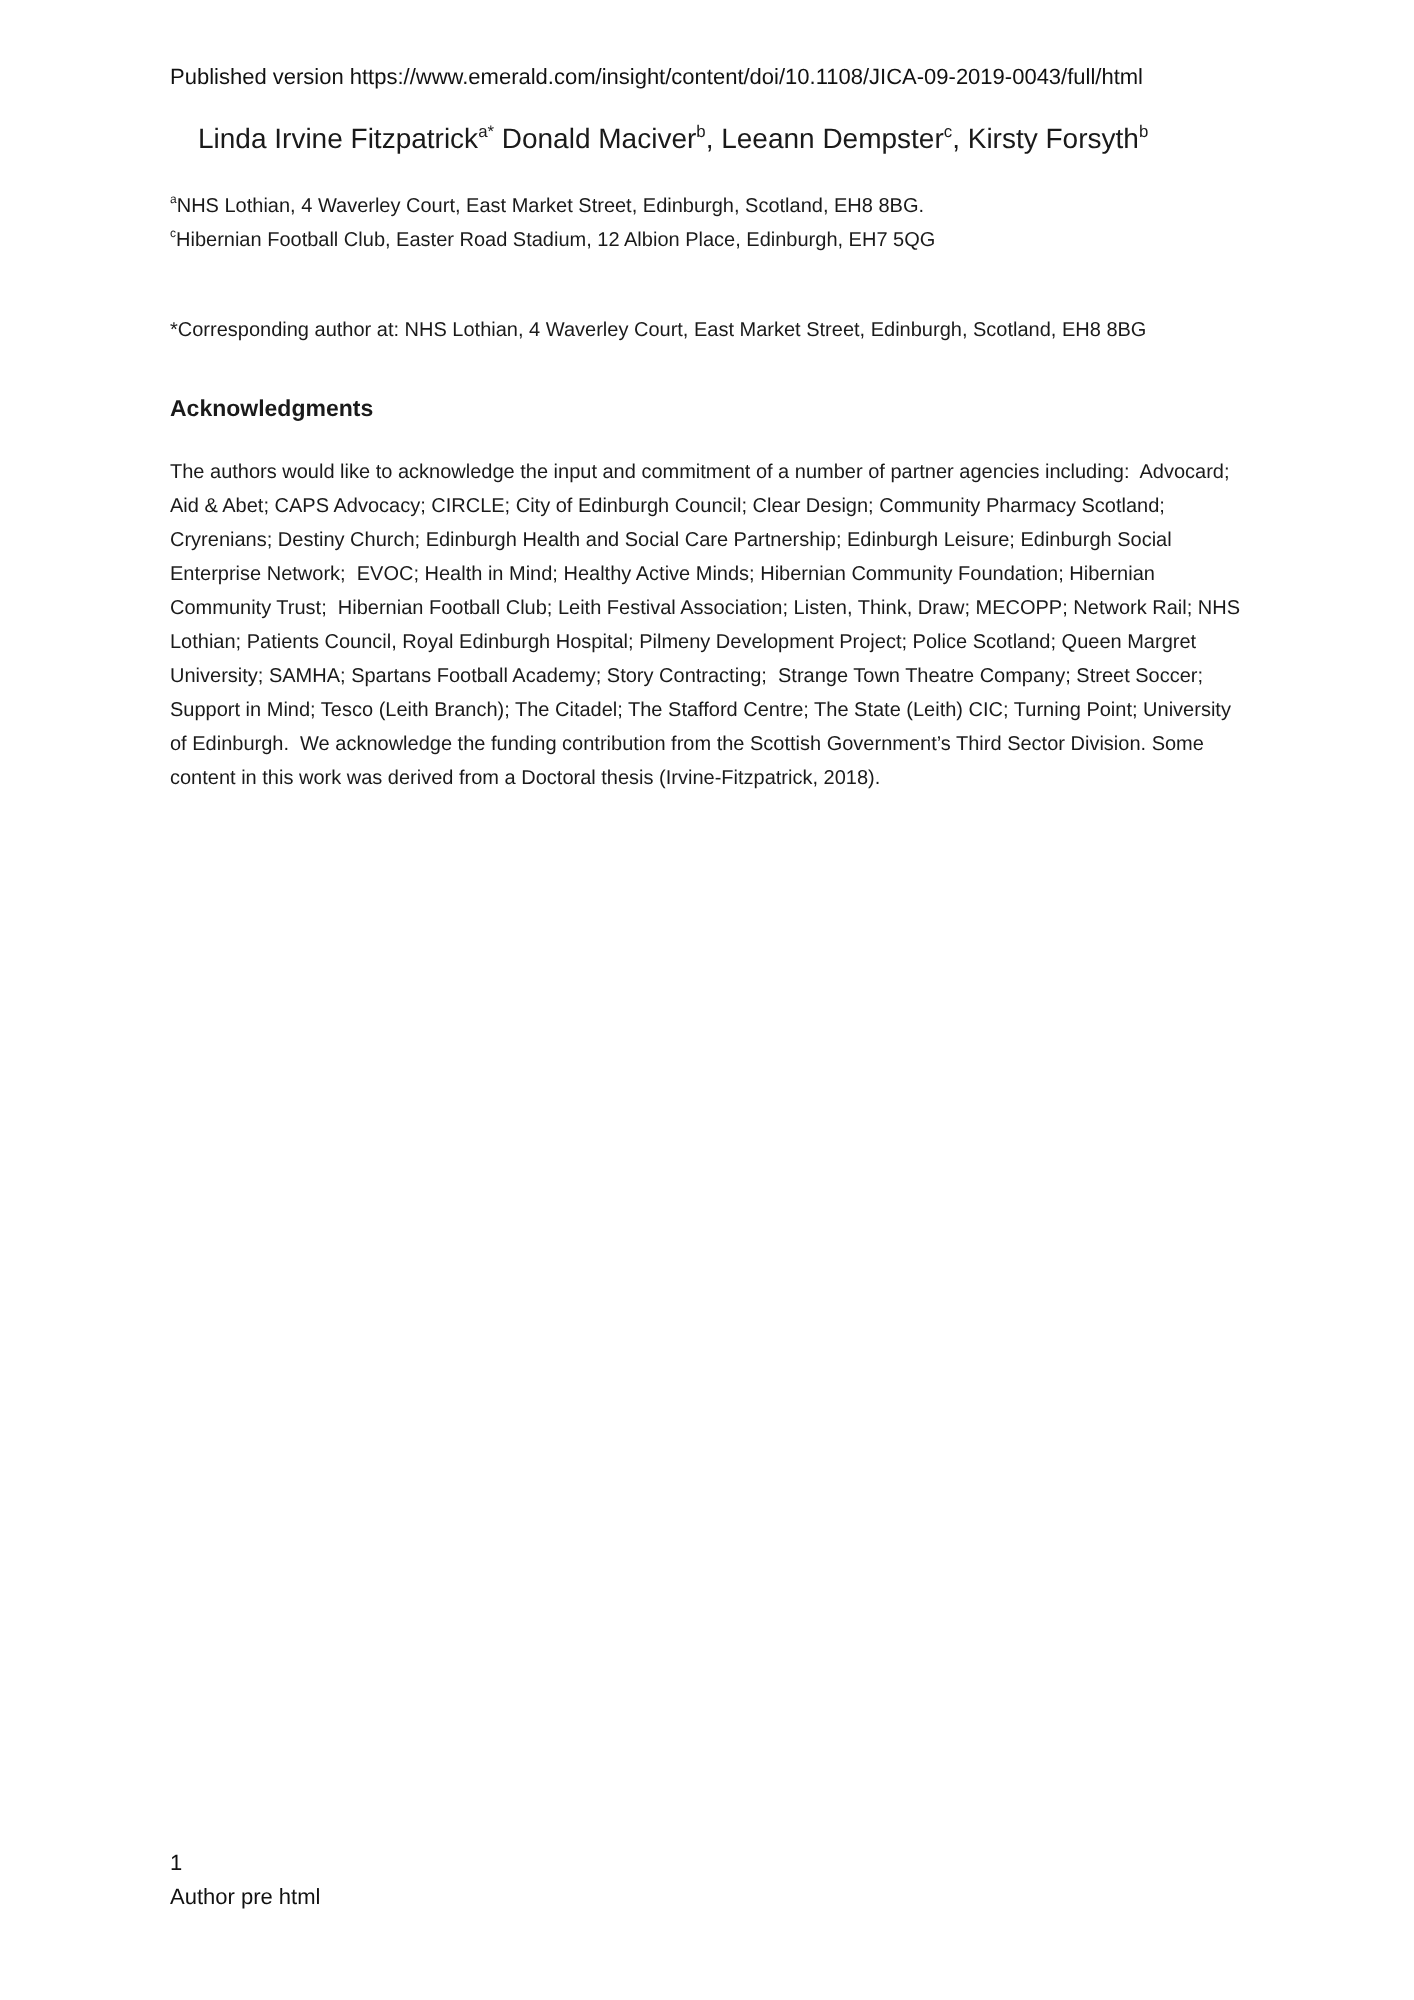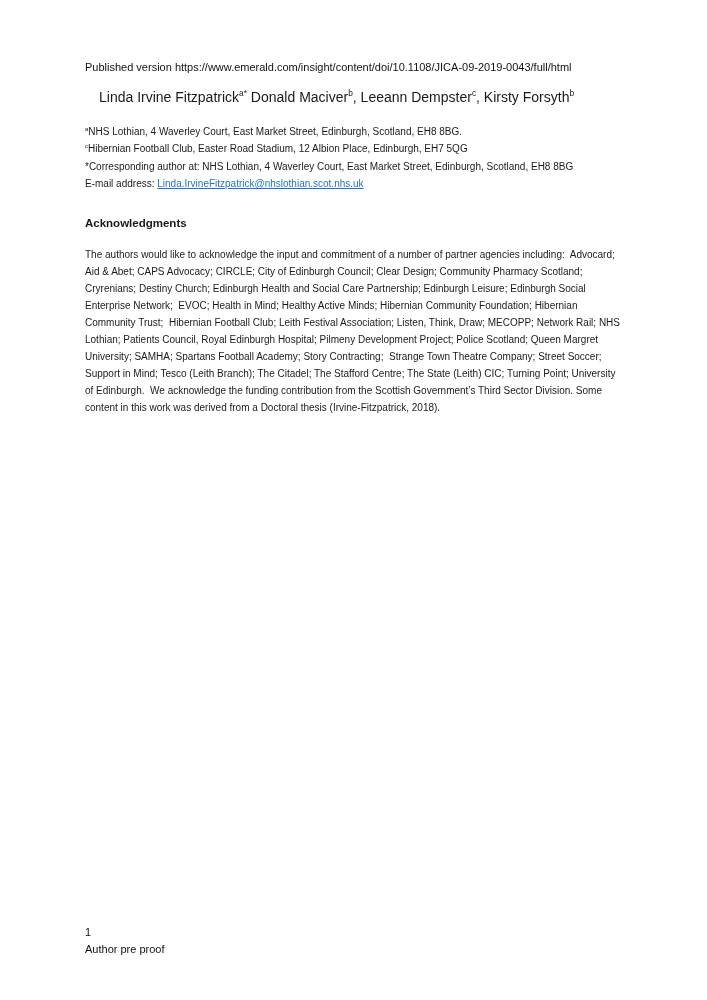--- a/index.html
+++ b/index.html
@@ -2,21 +2,21 @@
 <html><head>
 <meta charset="utf-8">
 <style>
   html, body { margin: 0; padding: 0; background: #ffffff; }
   .page {
     position: relative;
     width: 707px;
     height: 1000px;
     background: #ffffff;
     box-sizing: border-box;
-    padding: 60px 85px 0 85px;
+    padding: 32px 85px 0 85px;
     font-family: "Liberation Sans", "DejaVu Sans", sans-serif;
     color: #1a1a1a;
     overflow: hidden;
   }
   .content { width: 537px; }
   .header-note {
     font-size: 11px;
     line-height: 14px;
     color: #111111;
   }
@@ -29,21 +29,21 @@
   .byline {
     margin: 15px 0 0 14px;
     font-size: 14px;
     line-height: 17px;
   }
   .affiliations { margin-top: 17px; }
   .affiliation, .corresponding-note, .email-line {
     font-size: 10px;
     line-height: 17px;
   }
-  .corresponding { margin-top: 1px; }
+  .corresponding { margin-top: 28px; }
   sup {
     font-size: 60%;
     line-height: 0;
     vertical-align: super;
   }
   .email-link {
     color: #1e73d2;
     text-decoration: underline;
     cursor: pointer;
   }
@@ -79,25 +79,24 @@
 
     <p class="byline"><span>Linda Irvine Fitzpatrick</span><sup>a*</sup><span> Donald Maciver</span><sup>b</sup><span>, Leeann Dempster</span><sup>c</sup><span>, Kirsty Forsyth</span><sup>b</sup></p>
 
     <div class="affiliations">
       <div class="affiliation"><sup>a</sup><span>NHS Lothian, 4 Waverley Court, East Market Street, Edinburgh, Scotland, EH8 8BG.</span></div>
       <div class="affiliation"><sup>c</sup><span>Hibernian Football Club, Easter Road Stadium, 12 Albion Place, Edinburgh, EH7 5QG</span></div>
     </div>
 
     <div class="corresponding">
       <div class="corresponding-note">*Corresponding author at: NHS Lothian, 4 Waverley Court, East Market Street, Edinburgh, Scotland, EH8 8BG</div>
-      <div class="email-line"><span>E-mail address: </span><a class="email-link">Linda.IrvineFitzpatrick@nhslothian.scot.nhs.uk</a></div>
     </div>
 
     <h3 class="ack-heading">Acknowledgments</h3>
     <p class="ack-text">The authors would like to acknowledge the input and commitment of a number of partner agencies including:  Advocard; Aid &amp; Abet; CAPS Advocacy; CIRCLE; City of Edinburgh Council; Clear Design; Community Pharmacy Scotland; Cryrenians; Destiny Church; Edinburgh Health and Social Care Partnership; Edinburgh Leisure; Edinburgh Social Enterprise Network;  EVOC; Health in Mind; Healthy Active Minds; Hibernian Community Foundation; Hibernian Community Trust;  Hibernian Football Club; Leith Festival Association; Listen, Think, Draw; MECOPP; Network Rail; NHS Lothian; Patients Council, Royal Edinburgh Hospital; Pilmeny Development Project; Police Scotland; Queen Margret University; SAMHA; Spartans Football Academy; Story Contracting;  Strange Town Theatre Company; Street Soccer; Support in Mind; Tesco (Leith Branch); The Citadel; The Stafford Centre; The State (Leith) CIC; Turning Point; University of Edinburgh.  We acknowledge the funding contribution from the Scottish Government’s Third Sector Division. Some content in this work was derived from a Doctoral thesis (Irvine-Fitzpatrick, 2018).</p>
 
   </div>
 
   <div class="footer">
     <div>1</div>
-    <div>Author pre proof</div>
+    <div>Author pre html</div>
   </div>
 </div>
 
 </body></html>

